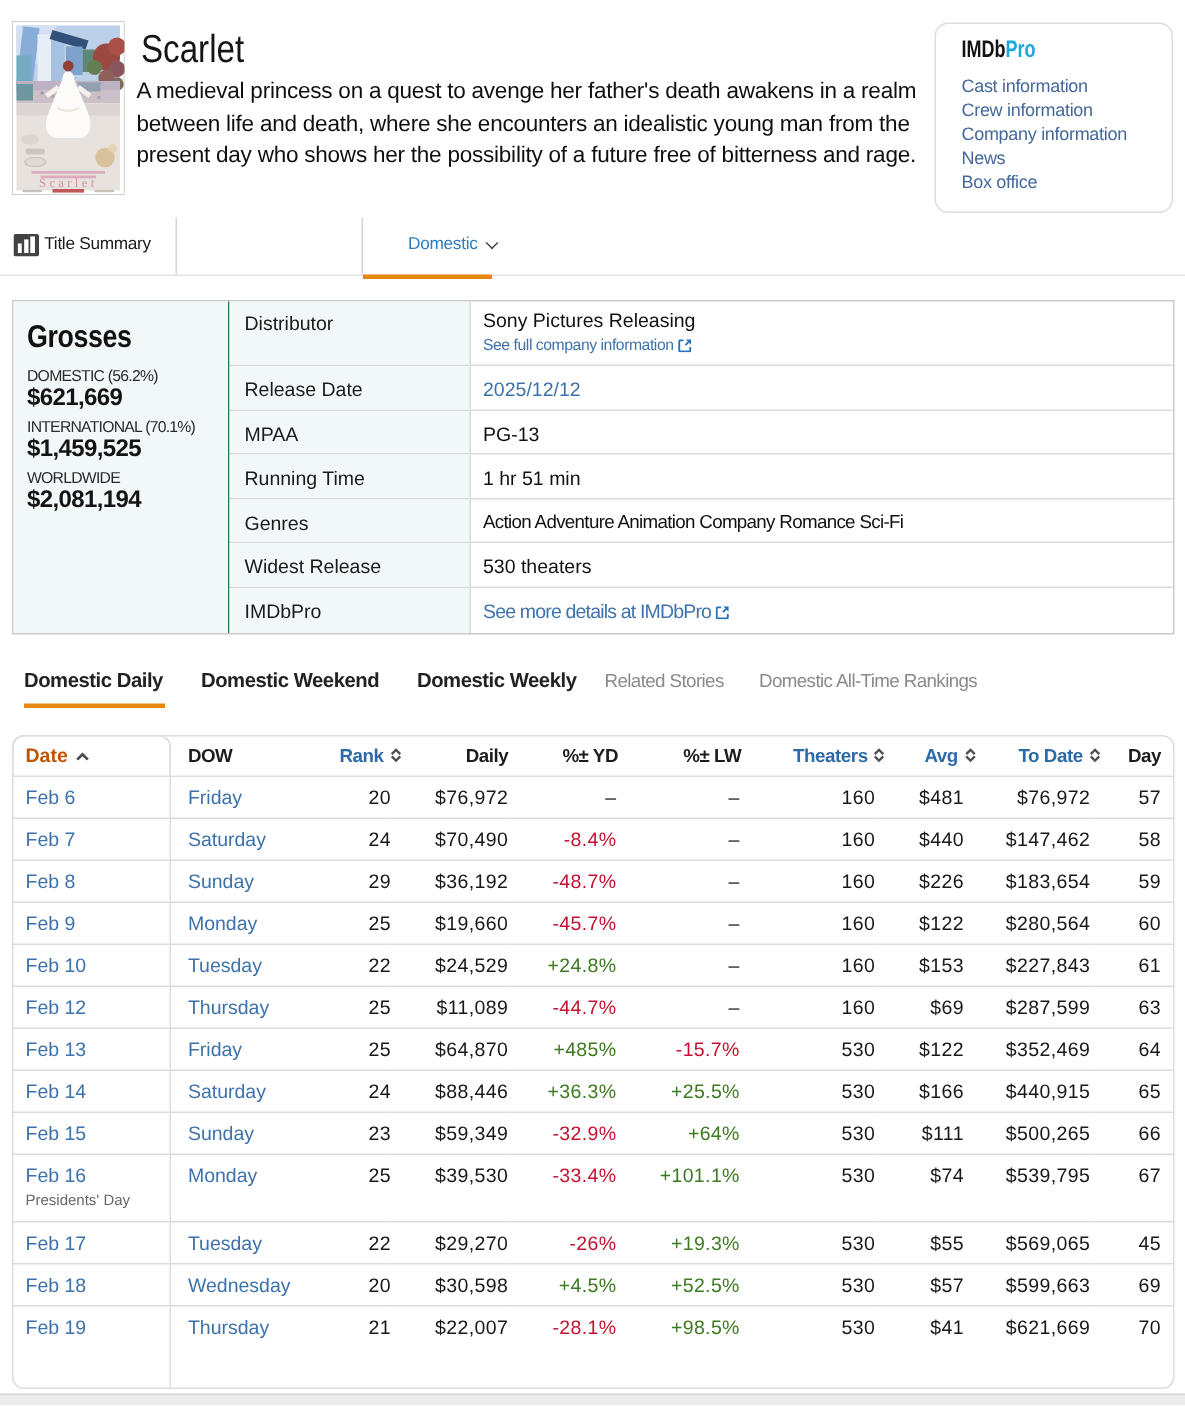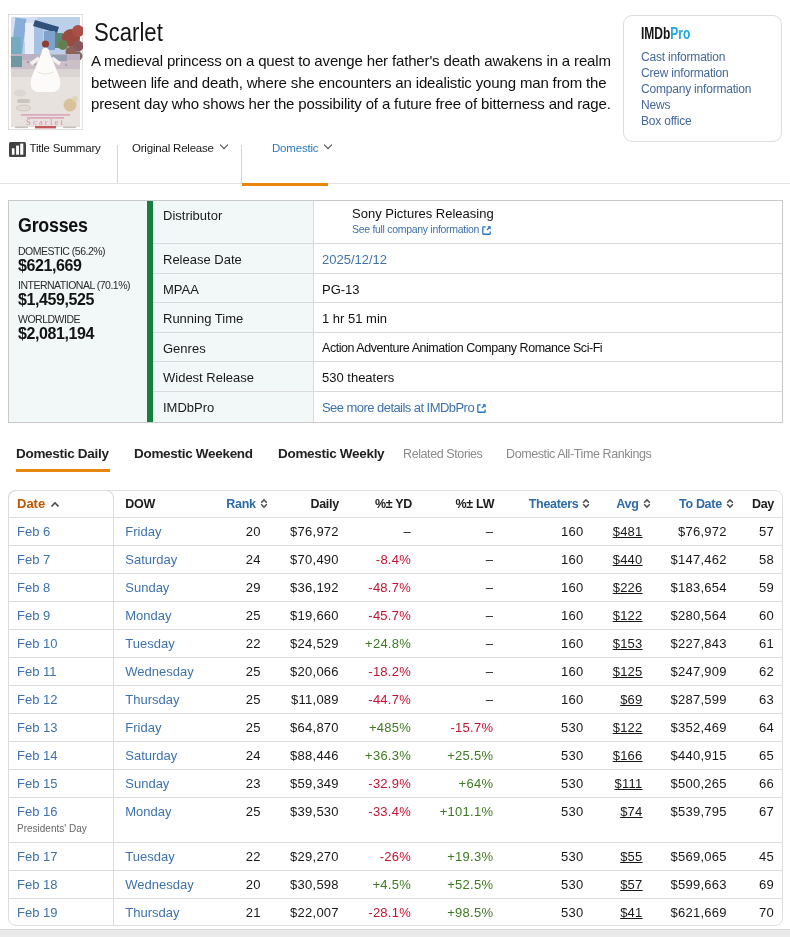--- a/index.html
+++ b/index.html
@@ -15,36 +15,36 @@
 #desc { position:absolute; left:91px; top:50px; width:540px; font-size:15px; letter-spacing:-0.15px; line-height:21.5px; color:#0f0f0f; }
 #procard { position:absolute; left:623px; top:15px; width:159px; height:127px; border:1px solid #ddd; border-radius:9px; padding:9px 0 0 17px; }
 #prologo { font-size:16px; font-weight:bold; color:#131313; transform:scaleX(0.75); transform-origin:0 50%; white-space:nowrap; }
 #prologo .pro { color:#1BA7E0; }
 #prolinks { margin-top:6px; font-size:12px; letter-spacing:-0.2px; line-height:16px; }
 #prolinks a { display:block; color:#44689B; }
 
 
 #nav { position:absolute; left:0; top:142px; width:790px; height:42px; border-bottom:1px solid #e3e3e3; font-size:11.5px; letter-spacing:-0.2px; }
 #nav .sep { position:absolute; top:3px; width:1px; height:38px; background:#d5d5d5; }
-.navitem { position:absolute; top:0; height:42px; display:flex; color:#1a1a1a; }
+.navitem { position:absolute; top:0; height:42px; display:flex; align-items:center; color:#1a1a1a; }
 #nav .blue { color:#2E7BC0; }
 #orangebar { position:absolute; left:242px; top:41px; width:86px; height:3px; background:#e8870e; }
 .caret { display:inline-block; width:9px; height:9px; margin-left:6px; position:relative; }
 .caret:before { content:""; position:absolute; left:1px; top:0px; width:5px; height:5px; border-right:1.8px solid #444; border-bottom:1.8px solid #444; transform:rotate(45deg); }
 
 
 #grosses { position:absolute; left:8px; top:200px; width:775px; height:223px; border:1px solid #c9c9c9; display:flex; }
-#gleft { width:144px; background:#F2F7F7; border-right:6px solid #15803d; padding:12px 0 0 9px; }
+#gleft { width:144px; background:#F2F7F7; border-right:1px solid #15803d; padding:12px 0 0 9px; }
 #gleft h2 { font-size:21px; font-weight:bold; color:#111; letter-spacing:-0.3px; transform:scaleX(0.85); transform-origin:0 0; margin-bottom:0; }
 .glabel { font-size:10.5px; letter-spacing:-0.5px; color:#2a2a2a; margin-top:4px; }
 .glabel.first { margin-top:8px; }
 .gval { font-size:16px; font-weight:bold; letter-spacing:-0.4px; color:#131313; margin-top:0; }
 #gright { flex:1; display:flex; flex-direction:column; }
 .grow { display:flex; border-bottom:1px solid #dadada; height:29.6px; }
-.grow:first-child { height:43px;gap:30px; }
+.grow:first-child { height:43px; }
 .grow:last-child { border-bottom:none; flex:1; }
 .grow .lab { width:161px; background:#F2F7F7; border-right:1px solid #dadada; padding:8px 0 0 10px; font-size:13px; color:#1a1a1a; }
 .grow:first-child .lab { padding-top:7px; }
 .grow .val { flex:1; padding:8px 0 0 8px; font-size:13px; color:#111; }
 .grow:first-child .val { padding-top:5px; }
 
 
 #tabs2 { position:absolute; left:0; top:423px; width:790px; height:67px; }
 .t2 { position:absolute; top:23px; font-size:13.5px; letter-spacing:-0.3px; color:#222; font-weight:bold; }
 .t2g { position:absolute; top:24px; font-size:12.5px; letter-spacing:-0.4px; color:#8a8a8a; }
@@ -60,21 +60,21 @@
 tbody tr { border-bottom:1px solid #dcdcdc; }
 tbody tr:last-child { border-bottom:none; }
 .R { text-align:right; }
 td.c-date, th.c-date { padding-left:9px; text-align:left; }
 td.c-dow, th.c-dow { padding-left:12px; text-align:left; }
 td.c-rank { padding-right:0; }
 td.c-daily { padding-right:0; }
 td.c-yd { padding-right:1px; }
 td.c-lw { padding-right:1px; }
 td.c-th { padding-right:0; }
-td.c-avg { padding-right:1px;text-decoration:underline; }
+td.c-avg { padding-right:1px; }
 td.c-td { padding-right:0; }
 td.c-day { padding-right:9px; }
 th.c-th { padding-right:0; } th.c-td { padding-right:0;margin-top:22px; } th.c-day { padding-right:9px; }
 .num { letter-spacing:0.25px; }
 .neg { color:#C41230; }
 .pos { color:#3D7A21; }
 .datehead { color:#C05503; }
 .bluehead { color:#2D6BA8; }
 .shift { display:inline-block; transform:translateX(7px); }
 #tblborder { position:absolute; left:0; top:0; width:775px; height:436px; border:1px solid #ddd; border-radius:8px; pointer-events:none; }
@@ -153,21 +153,20 @@
   <div class="navitem" style="left:9px;">
     <svg width="17" height="15" viewBox="0 0 17 15" style="margin-right:3.5px;">
         <rect x="0" y="0" width="17" height="15" rx="1.5" fill="#434343"></rect>
         <rect x="2.9" y="6.3" width="2.6" height="6.4" fill="#fff"></rect>
         <rect x="7.1" y="3.6" width="2.9" height="9.1" fill="#fff"></rect>
         <rect x="11.2" y="1.6" width="3.1" height="11.1" fill="#fff"></rect>
       </svg>
     Title Summary
   </div>
   <div class="sep" style="left:117px;"></div>
-  <div class="navitem" style="left:132px;">Original Release<span class="caret"></span></div>
   <div class="sep" style="left:241px;"></div>
   <div class="navitem blue" style="left:272px;">Domestic<span class="caret"></span></div>
   <div id="orangebar"></div>
 </div>
 
 <div id="grosses">
   <div id="gleft">
     <h2>Grosses</h2>
     <div class="glabel first">DOMESTIC (56.2%)</div>
     <div class="gval">$621,669</div>
@@ -322,32 +321,20 @@
           <td class="c-rank R num">22</td>
           <td class="c-daily R num">$24,529</td>
           <td class="c-yd R num pos">+24.8%</td>
           <td class="c-lw R num">–</td>
           <td class="c-th R num">160</td>
           <td class="c-avg R num">$153</td>
           <td class="c-td R num">$227,843</td>
           <td class="c-day R num">61</td>
         </tr>
         <tr>
-          <td class="c-date"><a class="lnk" href="#">Feb 11</a></td>
-          <td class="c-dow"><a class="lnk" href="#">Wednesday</a></td>
-          <td class="c-rank R num">25</td>
-          <td class="c-daily R num">$20,066</td>
-          <td class="c-yd R num neg">-18.2%</td>
-          <td class="c-lw R num">–</td>
-          <td class="c-th R num">160</td>
-          <td class="c-avg R num">$125</td>
-          <td class="c-td R num">$247,909</td>
-          <td class="c-day R num">62</td>
-        </tr>
-        <tr>
           <td class="c-date"><a class="lnk" href="#">Feb 12</a></td>
           <td class="c-dow"><a class="lnk" href="#">Thursday</a></td>
           <td class="c-rank R num">25</td>
           <td class="c-daily R num">$11,089</td>
           <td class="c-yd R num neg">-44.7%</td>
           <td class="c-lw R num">–</td>
           <td class="c-th R num">160</td>
           <td class="c-avg R num">$69</td>
           <td class="c-td R num">$287,599</td>
           <td class="c-day R num">63</td>

